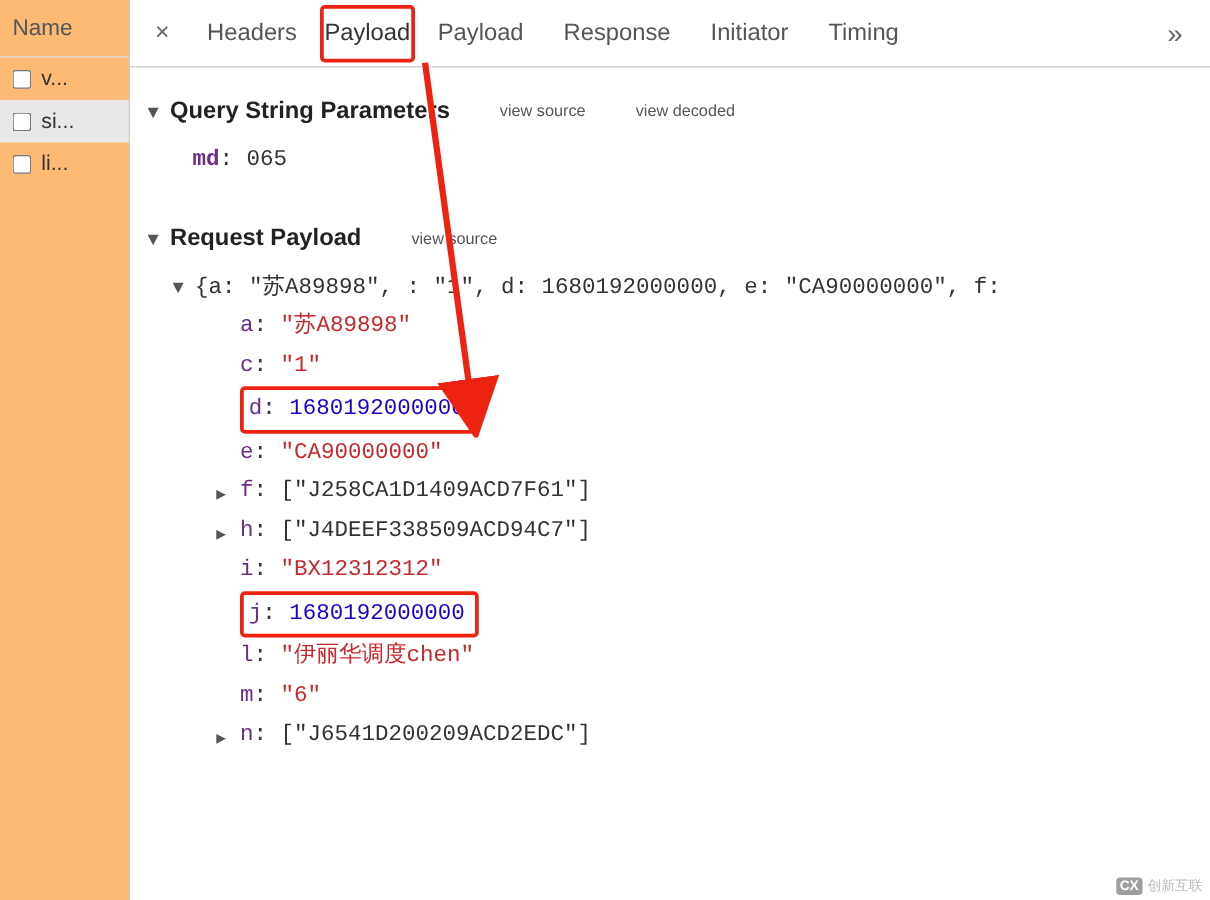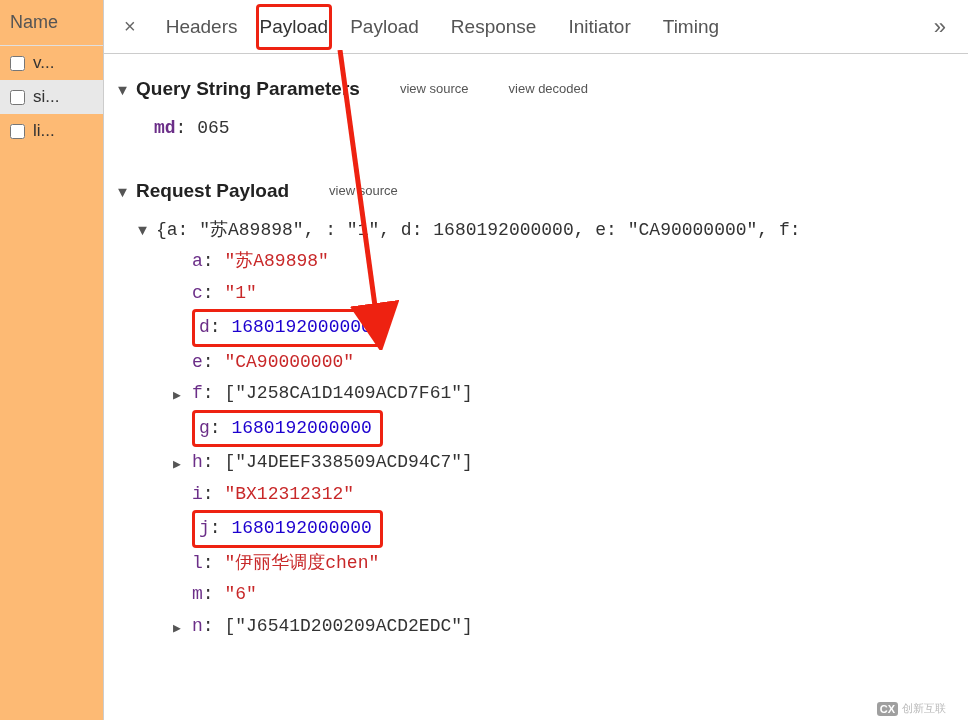--- a/index.html
+++ b/index.html
@@ -114,21 +114,21 @@
       display: inline-block;
     }
     .arrow-svg {
       position: absolute;
       left: 330px;
       top: 50px;
       pointer-events: none;
     }
     .watermark {
       position: absolute;
-      right: 22px;
+      right: 6px;
       bottom: 4px;
       display: flex;
       align-items: center;
       gap: 4px;
       font-size: 11px;
       color: #aaa;
       opacity: 0.8;
     }
     .watermark .wm-badge {
       background: #888;
@@ -204,23 +204,20 @@
         <div class="prop-row">
           <span class="boxed"><span class="k">d</span>: <span class="vnum">1680192000000</span></span>
         </div>
         <div class="prop-row">
           <span class="k">e</span>: <span class="vstr">"CA90000000"</span>
         </div>
         <div class="prop-row">
           <span class="tri">▶</span><span class="k">f</span>: <span class="vbr">["J258CA1D1409ACD7F61"]</span>
         </div>
         <div class="prop-row">
-          <span class="boxed"><span class="k">g</span>: <span class="vnum">1680192000000</span></span>
-        </div>
-        <div class="prop-row">
           <span class="tri">▶</span><span class="k">h</span>: <span class="vbr">["J4DEEF338509ACD94C7"]</span>
         </div>
         <div class="prop-row">
           <span class="k">i</span>: <span class="vstr">"BX12312312"</span>
         </div>
         <div class="prop-row">
           <span class="boxed"><span class="k">j</span>: <span class="vnum">1680192000000</span></span>
         </div>
         <div class="prop-row">
           <span class="k">l</span>: <span class="vstr">"伊丽华调度chen"</span>

